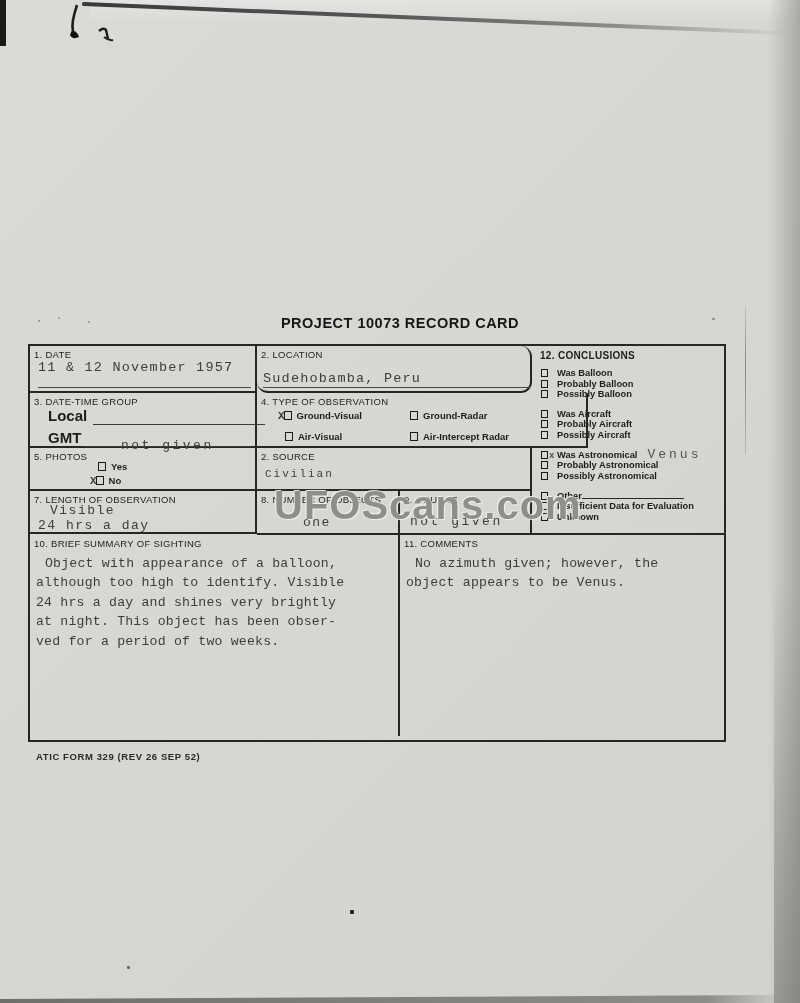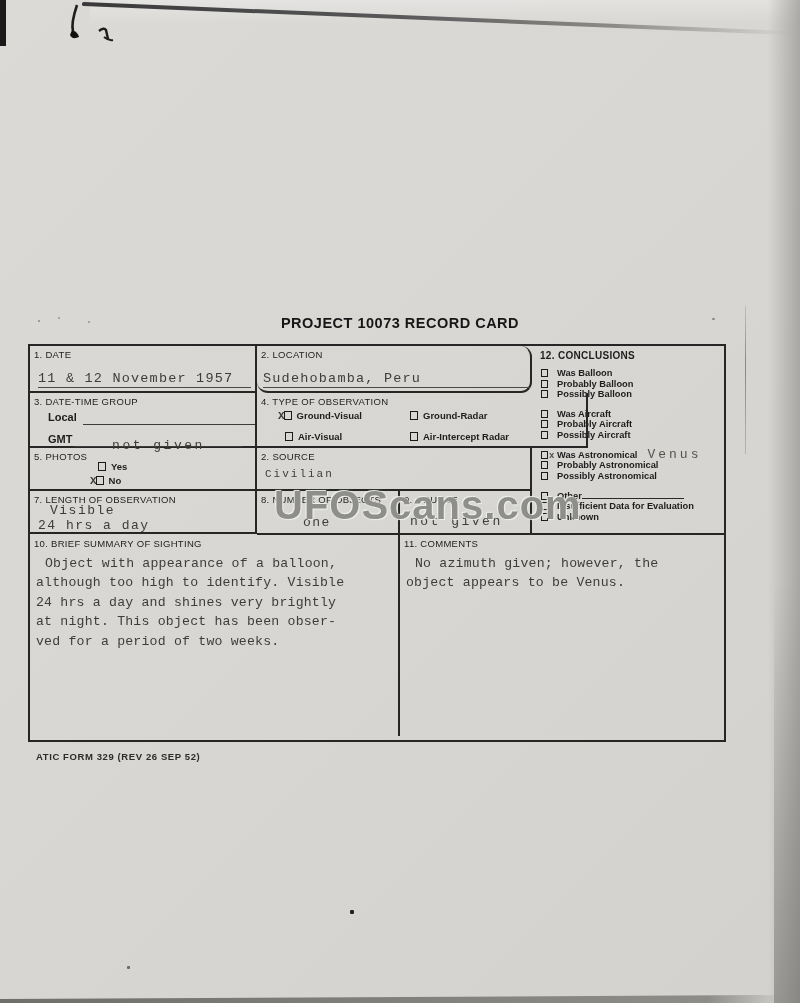--- a/index.html
+++ b/index.html
@@ -87,26 +87,26 @@
   .c11{left:370px;top:189px;width:372px;height:201px;}
   .flabel{
     position:absolute;left:4px;top:3px;
     font-size:9.5px;font-weight:normal;letter-spacing:0.3px;color:#1d1d1d;white-space:nowrap;
   }
   .typed{
     font-family:"Liberation Mono", monospace;
     color:#3d3d3b;white-space:nowrap;
   }
   
-  .date-val{position:absolute;left:8px;bottom:3px;right:4px;font-size:13.5px;letter-spacing:1.2px;border-bottom:1.5px solid #4a4a48;padding-bottom:1px;}
+  .date-val{position:absolute;left:8px;bottom:3px;right:4px;font-size:13.5px;letter-spacing:1.2px;border-bottom:1.5px solid #4a4a48;padding-bottom:12px;}
   .loc-val{position:absolute;left:6px;bottom:3px;right:0;font-size:13.5px;letter-spacing:1.2px;border-bottom:1.5px solid #4a4a48;padding-bottom:1px;}
   .dtg-row{position:absolute;left:18px;white-space:nowrap;}
   .dtg-local{top:14px;}
   .dtg-gmt{top:36px;}
-  .dtg-lbl{font-size:11px;font-weight:bold;color:#1d1d1d;display:inline-block;}
+  .dtg-lbl{font-size:15px;font-weight:bold;color:#1d1d1d;display:inline-block;}
   .dtg-line{display:inline-block;border-bottom:1.6px solid #3c3c3a;height:10px;vertical-align:bottom;}
   .local-line{width:172px;margin-left:6px;}
   .gmt-line{width:168px;margin-left:2px;text-align:center;}
   .gmt-val{font-size:13px;letter-spacing:2.5px;position:relative;top:-1px;}
   .opt-row{position:absolute;white-space:nowrap;font-size:9.5px;font-weight:bold;color:#1d1d1d;}
   .cbox{
     display:inline-block;width:6px;height:7px;border:1.7px solid #1b1b1b;
     margin-right:5px;vertical-align:-1px;background:transparent;
   }
   .xmark{

